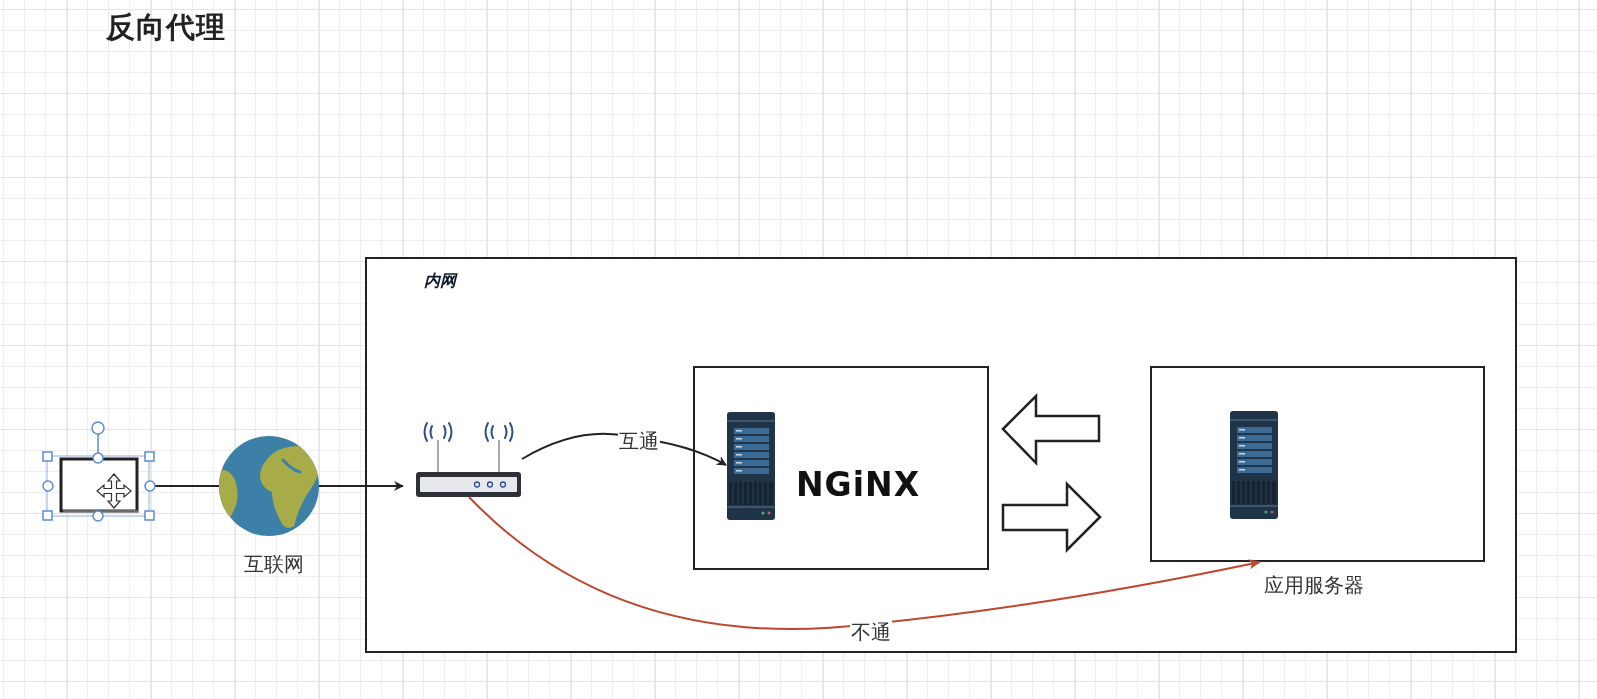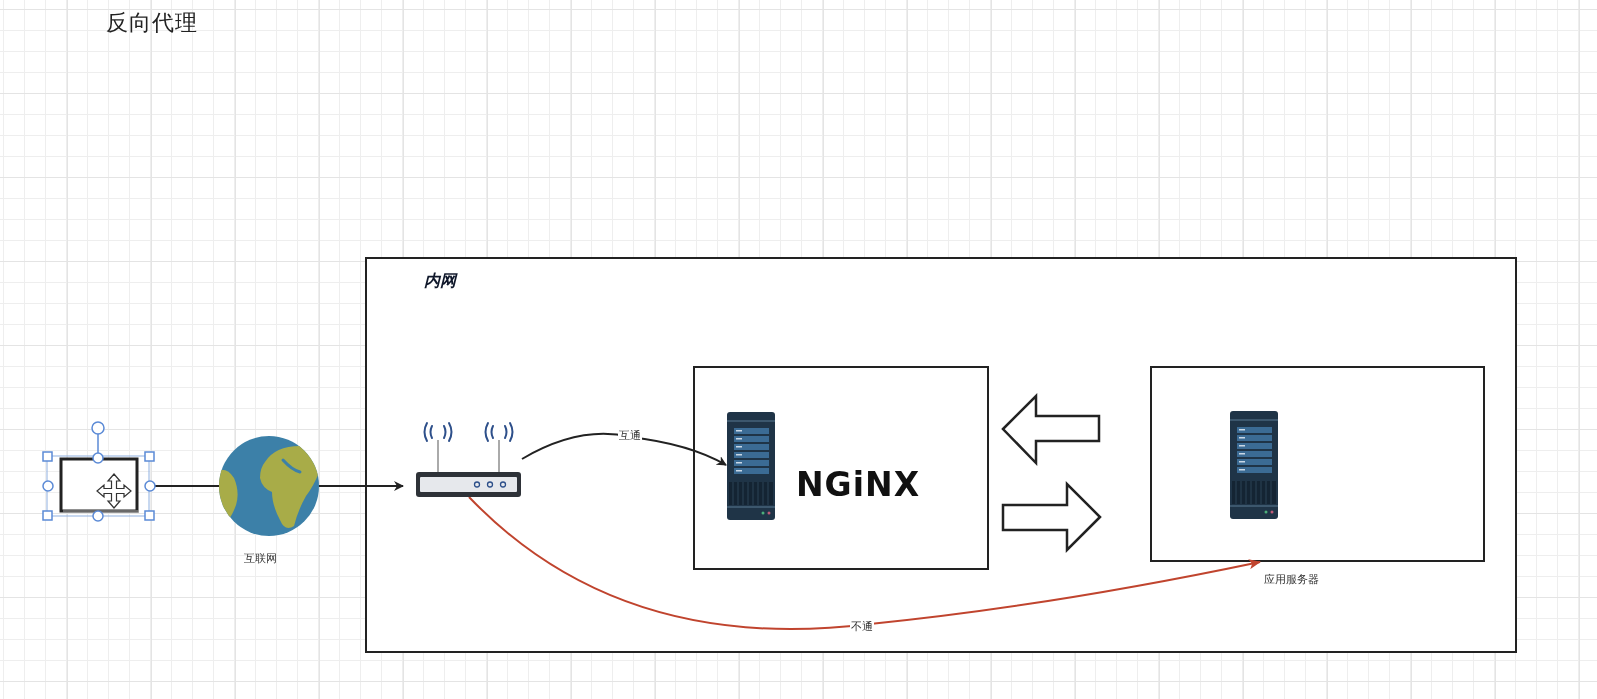--- a/index.html
+++ b/index.html
@@ -10,39 +10,39 @@
         linear-gradient(to right, #e4e4e4 1px, transparent 1px),
         linear-gradient(to bottom, #e4e4e4 1px, transparent 1px),
         linear-gradient(to right, #eeeeee 1px, transparent 1px),
         linear-gradient(to bottom, #eeeeee 1px, transparent 1px);
       background-size: 84px 84px, 84px 84px, 21px 21px, 21px 21px;
       background-position: 67px 9px, 67px 9px, 3px 9px, 3px 9px;
       font-family: "DejaVu Sans", sans-serif;
     }
     .abs { position: absolute; }
     #title {
-      left: 106px; top: 8px; font-size: 22px; font-weight: normal; color: #222;
+      left: 106px; top: 8px; font-size: 29px; font-weight: bold; color: #222;
       letter-spacing: 1px;
     }
     #intranet-box {
       left: 365px; top: 257px; width: 1152px; height: 396px;
       border: 2px solid #222; background: #fff; box-sizing: border-box;
     }
     #intranet-label {
       left: 424px; top: 271px; font-size: 16px; font-style: italic; font-weight: bold; color: #0f172a;
     }
     #nginx-box {
       left: 693px; top: 366px; width: 296px; height: 204px;
       border: 2px solid #222; background: #fff; box-sizing: border-box;
     }
     #app-box {
       left: 1150px; top: 366px; width: 335px; height: 196px;
       border: 2px solid #222; background: #fff; box-sizing: border-box;
     }
-    .label { font-size: 11px; color: #333; background: transparent; white-space: nowrap; }
+    .label { font-size: 20px; color: #333; background: transparent; white-space: nowrap; }
     #internet-label { left: 244px; top: 551px; }
     #app-label { left: 1264px; top: 528px; margin-top: 44px; }
     #edge-label-ok { left: 618px; top: 428px; background: #fff; padding: 0 1px; }
     #edge-label-no { left: 850px; top: 619px; background: #fff; padding: 0 1px; }
     #nginx-logo {
       left: 796px; top: 440px; font-size: 33px; font-weight: 900; color: #111;
       letter-spacing: 1px; font-family: "DejaVu Sans", sans-serif; margin-top: 25px;
     }
     svg { position: absolute; left: 0; top: 0; overflow: visible; }
   </style>

